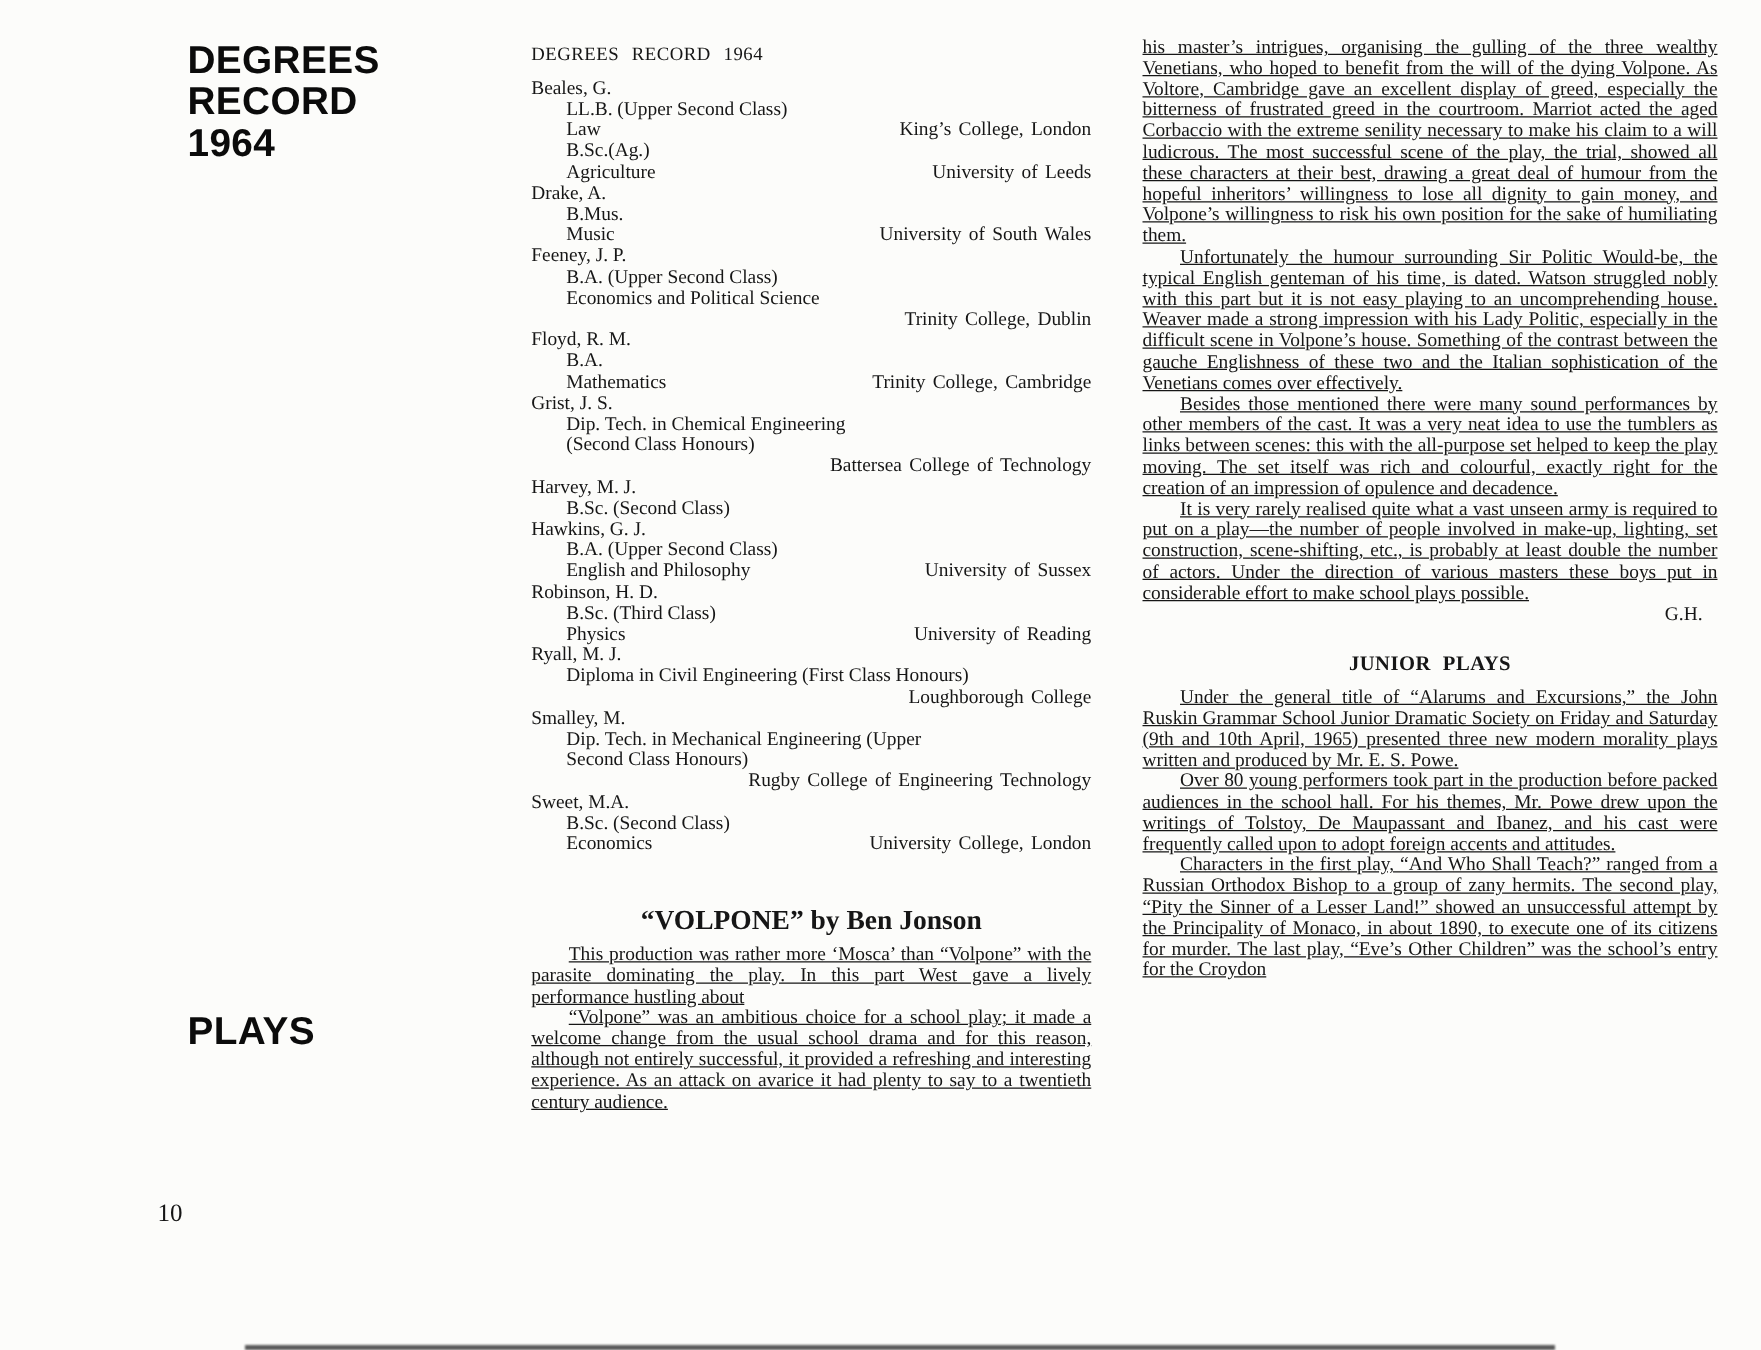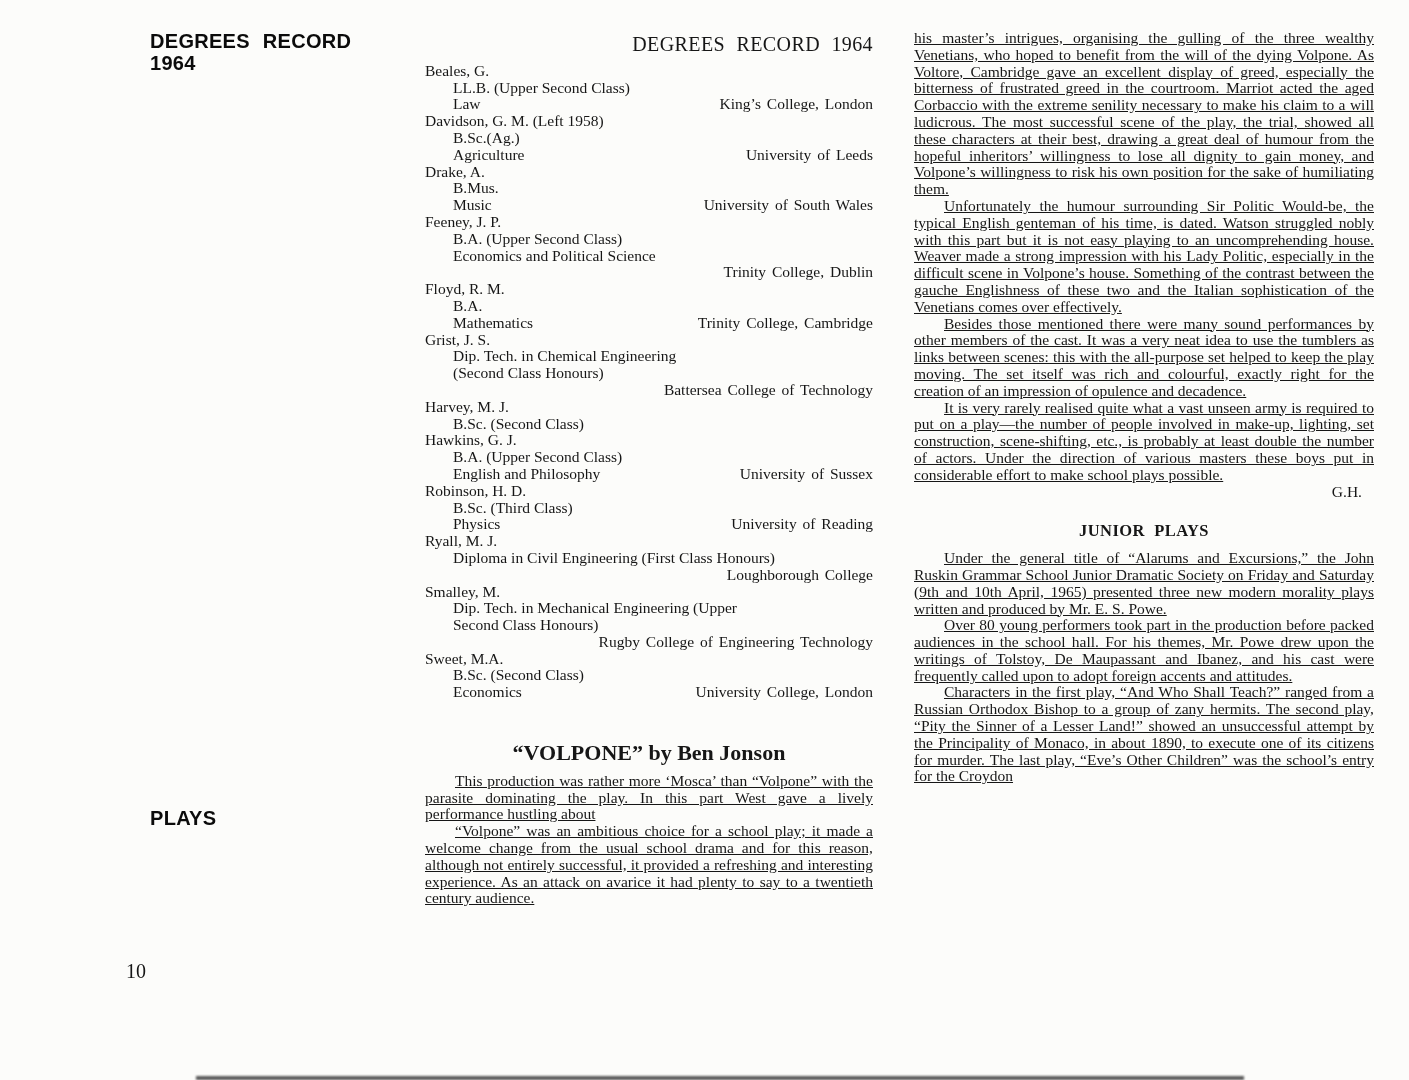--- a/index.html
+++ b/index.html
@@ -8,36 +8,36 @@
     position: relative;
     background: #fcfcfa;
     color: #161616;
     font-family: "Liberation Serif", serif;
     overflow: hidden;
   }
   .heading-sans {
     position: absolute;
     font-family: "Liberation Sans", sans-serif;
     font-weight: 700;
-    font-size: 20px;
+    font-size: 31px;
     line-height: 1.08;
     letter-spacing: 0.3px;
     word-spacing: 7px;
     color: #0b0b0b;
   }
   #h-degrees { left: 150px; top: 31px; width: 260px; }
   #h-plays   { left: 150px; top: 808px; }
   #pagenum   { position: absolute; left: 126px; top: 960px; font-size: 20px; }
 
   .col { position: absolute; font-size: 15.5px; line-height: 16.8px; }
   #col-mid   { left: 425px; top: 36px;  width: 448px; }
   #col-right { left: 914px; top: 30px;  width: 460px; }
 
   .col-title {
-    text-align: right; font-weight: 400; font-size: 20px;
+    text-align: left; font-weight: 400; font-size: 15px;
     word-spacing: 6px; margin-bottom: 10px; letter-spacing: 0.4px;
   }
   .entry-name { }
   .detail { padding-left: 28px; }
   .srow { display: flex; justify-content: space-between; padding-left: 28px; }
   .srow .college { text-align: right; word-spacing: 2px; }
   .college-right { text-align: right; word-spacing: 2px; }
 
   p.body { text-align: justify; text-decoration: underline; }
   p.body.indent { text-indent: 30px; }
@@ -74,21 +74,20 @@
   <div id="degrees-list">
       <div class="entry">
         <div class="entry-name">Beales, G.</div>
         <div class="detail">LL.B. (Upper Second Class)</div>
         <div class="srow">
           <span>Law</span>
           <span class="college">King’s College, London</span>
         </div>
       </div>
       <div class="entry">
-        <div class="entry-name">Davidson, G. M. (Left 1958)</div>
         <div class="detail">B.Sc.(Ag.)</div>
         <div class="srow">
           <span>Agriculture</span>
           <span class="college">University of Leeds</span>
         </div>
       </div>
       <div class="entry">
         <div class="entry-name">Drake, A.</div>
         <div class="detail">B.Mus.</div>
         <div class="srow">

